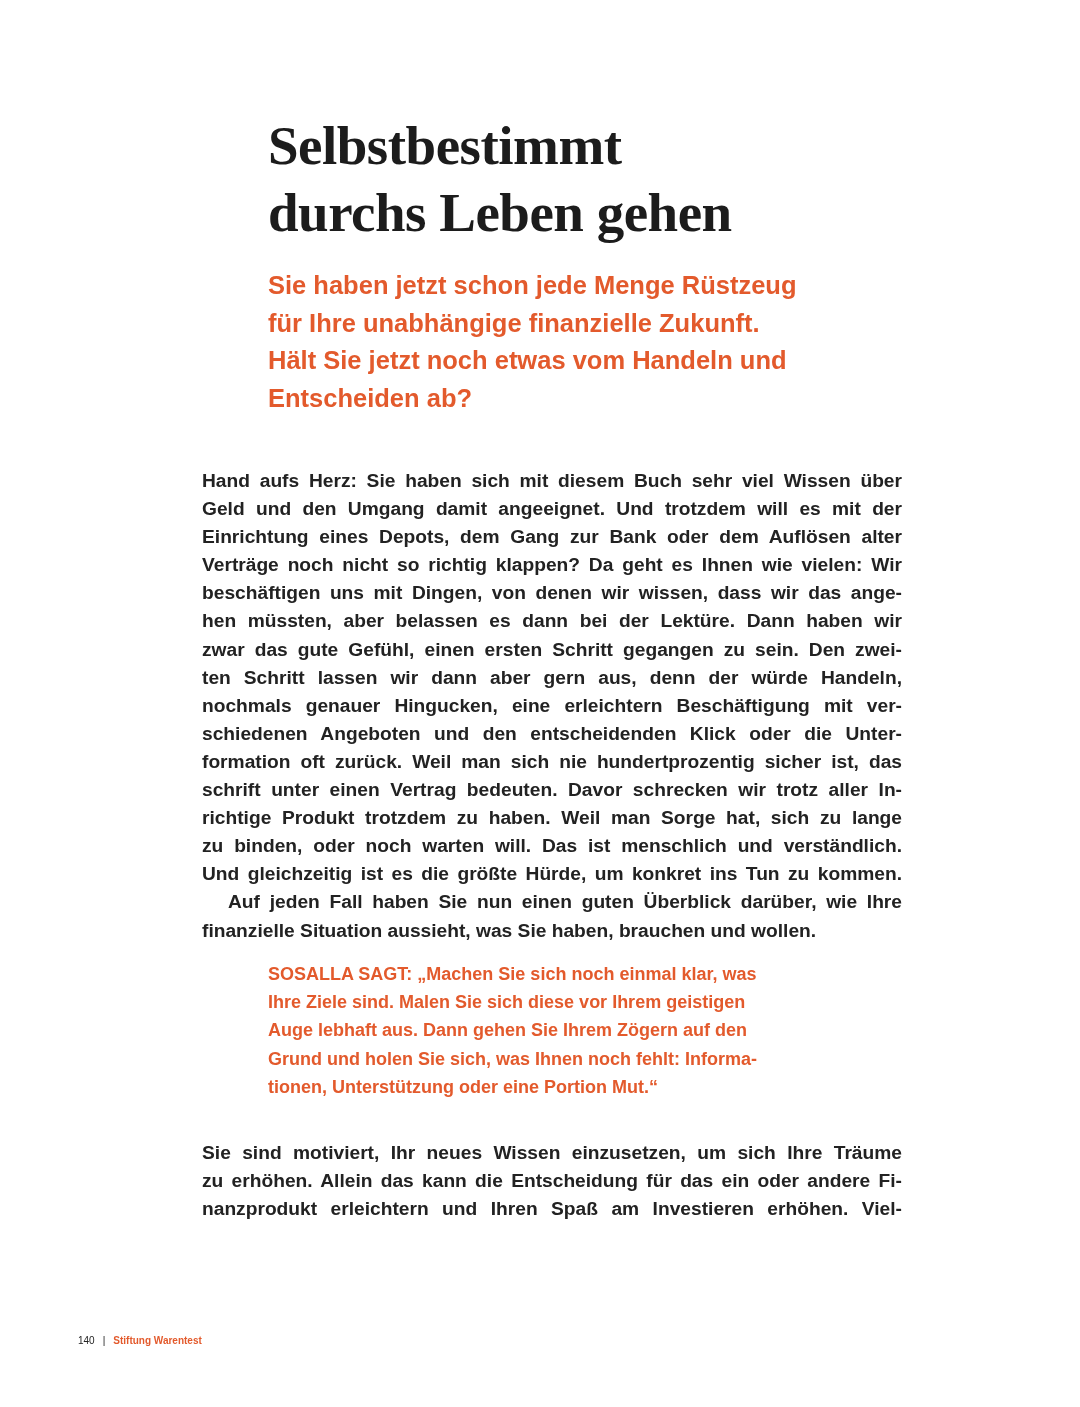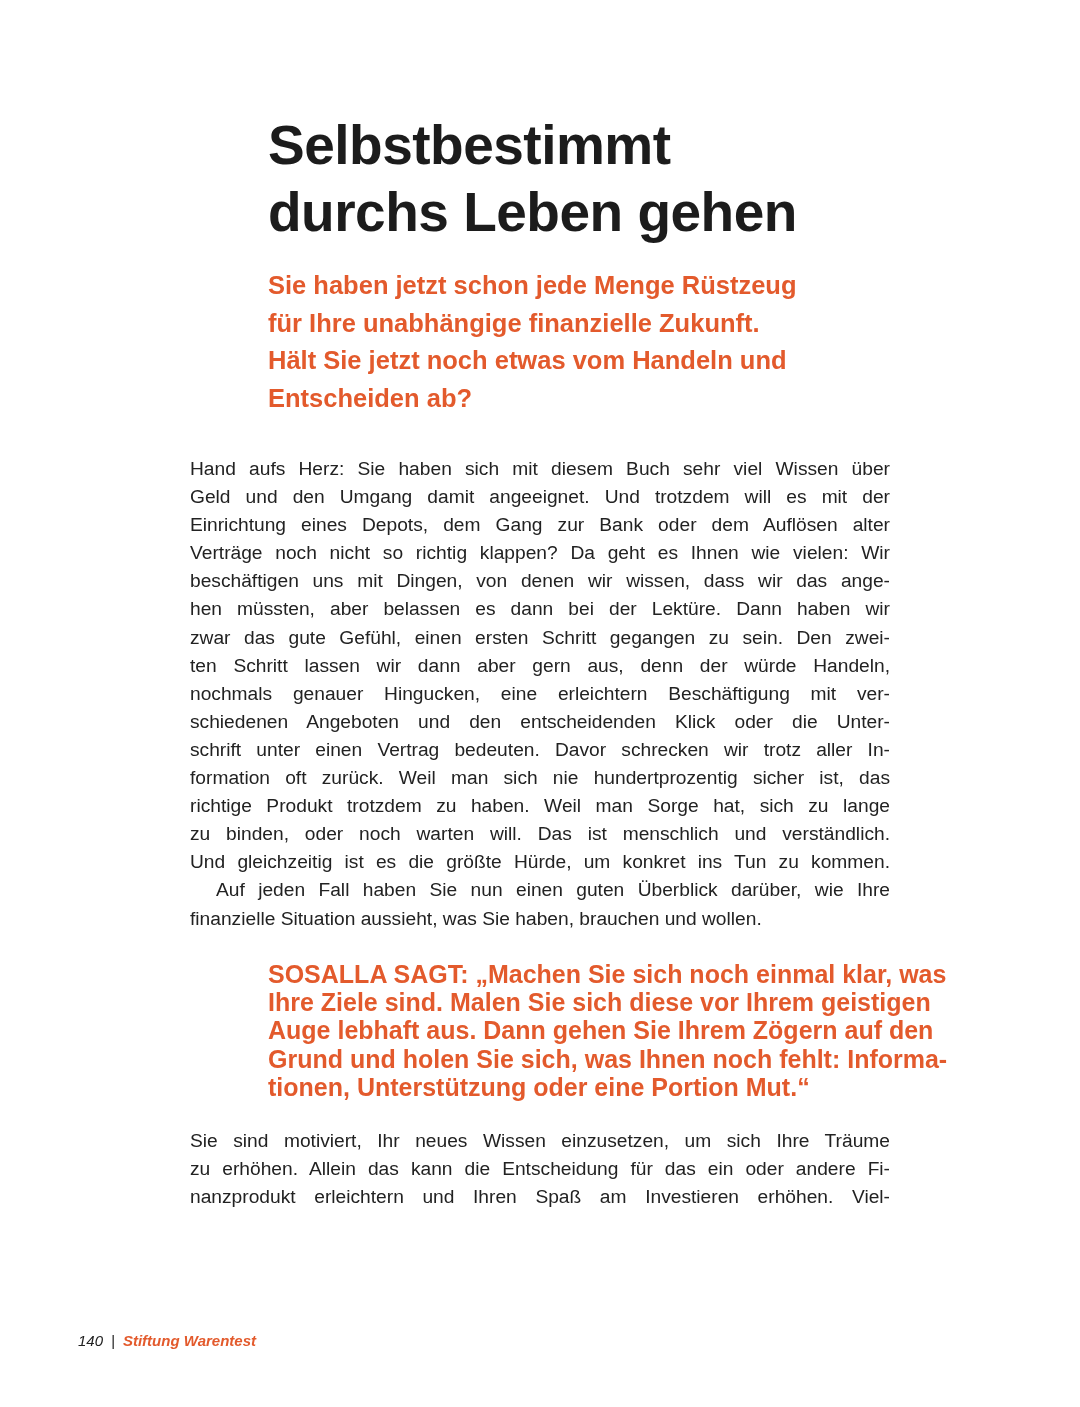--- a/index.html
+++ b/index.html
@@ -13,21 +13,21 @@
       position: relative;
       overflow: hidden;
       color: #1f1f1f;
     }
     .title {
       position: absolute;
       left: 268px;
       top: 112px;
       width: 640px;
       margin: 0;
-      font-family: Liberation Sans, sans-serif;
+      font-family: Liberation Serif, serif;
       font-weight: 700;
       font-size: 55px;
       line-height: 67px;
       letter-spacing: -0.5px;
       color: #1c1c1c;
     }
     .title span { display: block; white-space: nowrap; }
     .lead {
       position: absolute;
       left: 268px;
@@ -38,59 +38,59 @@
       font-weight: 700;
       font-size: 25.5px;
       line-height: 37.5px;
       color: #e35a2c;
     }
     .lead span { display: block; white-space: nowrap; }
     .body-text {
       position: absolute;
       left: 190px;
       width: 700px;
-      margin: 0;
+      margin: 12px;
       font-family: "Liberation Sans Narrow", "Liberation Sans", sans-serif;
       font-size: 19.2px;
       line-height: 28.1px;
       color: #222222;
+      font-weight: bold;
     }
     .body-text .ln {
       display: block;
       white-space: nowrap;
       text-align: justify;
       text-align-last: justify;
       height: 28.1px;
     }
     .body-text .ln.last { text-align-last: left; }
     .body-text .ln.indent { padding-left: 26px; }
     #para-1 { top: 455px; }
     #para-3 { top: 1127px; }
     .quote {
       position: absolute;
       left: 268px;
       top: 960px;
       width: 600px;
       margin: 0;
       font-family: "Liberation Sans Narrow", "Liberation Sans", sans-serif;
       font-weight: 700;
-      font-size: 25px;
+      font-size: 18px;
       line-height: 28.2px;
       color: #e35a2c;
     }
     .quote span { display: block; white-space: nowrap; }
     .footer {
       position: absolute;
       left: 78px;
       top: 1331px;
       font-family: "Liberation Sans", sans-serif;
-      font-size: 15px;
+      font-size: 10px;
       line-height: 20px;
       white-space: nowrap;
-      font-style: italic;
     }
     .footer .page-num { color: #222222; }
     .footer .sep { color: #222222; margin: 0 8px; }
     .footer .brand { color: #e35a2c; font-weight: 700; }
   </style>
 </head>
 <body>
 
 <h1 class="title">
   <span>Selbstbestimmt</span>
@@ -108,22 +108,22 @@
   <span class="ln">Hand aufs Herz: Sie haben sich mit diesem Buch sehr viel Wissen über</span>
   <span class="ln">Geld und den Umgang damit angeeignet. Und trotzdem will es mit der</span>
   <span class="ln">Einrichtung eines Depots, dem Gang zur Bank oder dem Auflösen alter</span>
   <span class="ln">Verträge noch nicht so richtig klappen? Da geht es Ihnen wie vielen: Wir</span>
   <span class="ln">beschäftigen uns mit Dingen, von denen wir wissen, dass wir das ange-</span>
   <span class="ln">hen müssten, aber belassen es dann bei der Lektüre. Dann haben wir</span>
   <span class="ln">zwar das gute Gefühl, einen ersten Schritt gegangen zu sein. Den zwei-</span>
   <span class="ln">ten Schritt lassen wir dann aber gern aus, denn der würde Handeln,</span>
   <span class="ln">nochmals genauer Hingucken, eine erleichtern Beschäftigung mit ver-</span>
   <span class="ln">schiedenen Angeboten und den entscheidenden Klick oder die Unter-</span>
+  <span class="ln">formation oft zurück. Weil man sich nie hundertprozentig sicher ist, das</span>
   <span class="ln">schrift unter einen Vertrag bedeuten. Davor schrecken wir trotz aller In-</span>
-  <span class="ln">formation oft zurück. Weil man sich nie hundertprozentig sicher ist, das</span>
   <span class="ln">richtige Produkt trotzdem zu haben. Weil man Sorge hat, sich zu lange</span>
   <span class="ln">zu binden, oder noch warten will. Das ist menschlich und verständlich.</span>
   <span class="ln">Und gleichzeitig ist es die größte Hürde, um konkret ins Tun zu kommen.</span>
   <span class="ln indent">Auf jeden Fall haben Sie nun einen guten Überblick darüber, wie Ihre</span>
   <span class="ln last">finanzielle Situation aussieht, was Sie haben, brauchen und wollen.</span>
 </div>
 
 <blockquote class="quote">
   <span>SOSALLA SAGT: „Machen Sie sich noch einmal klar, was</span>
   <span>Ihre Ziele sind. Malen Sie sich diese vor Ihrem geistigen</span>

